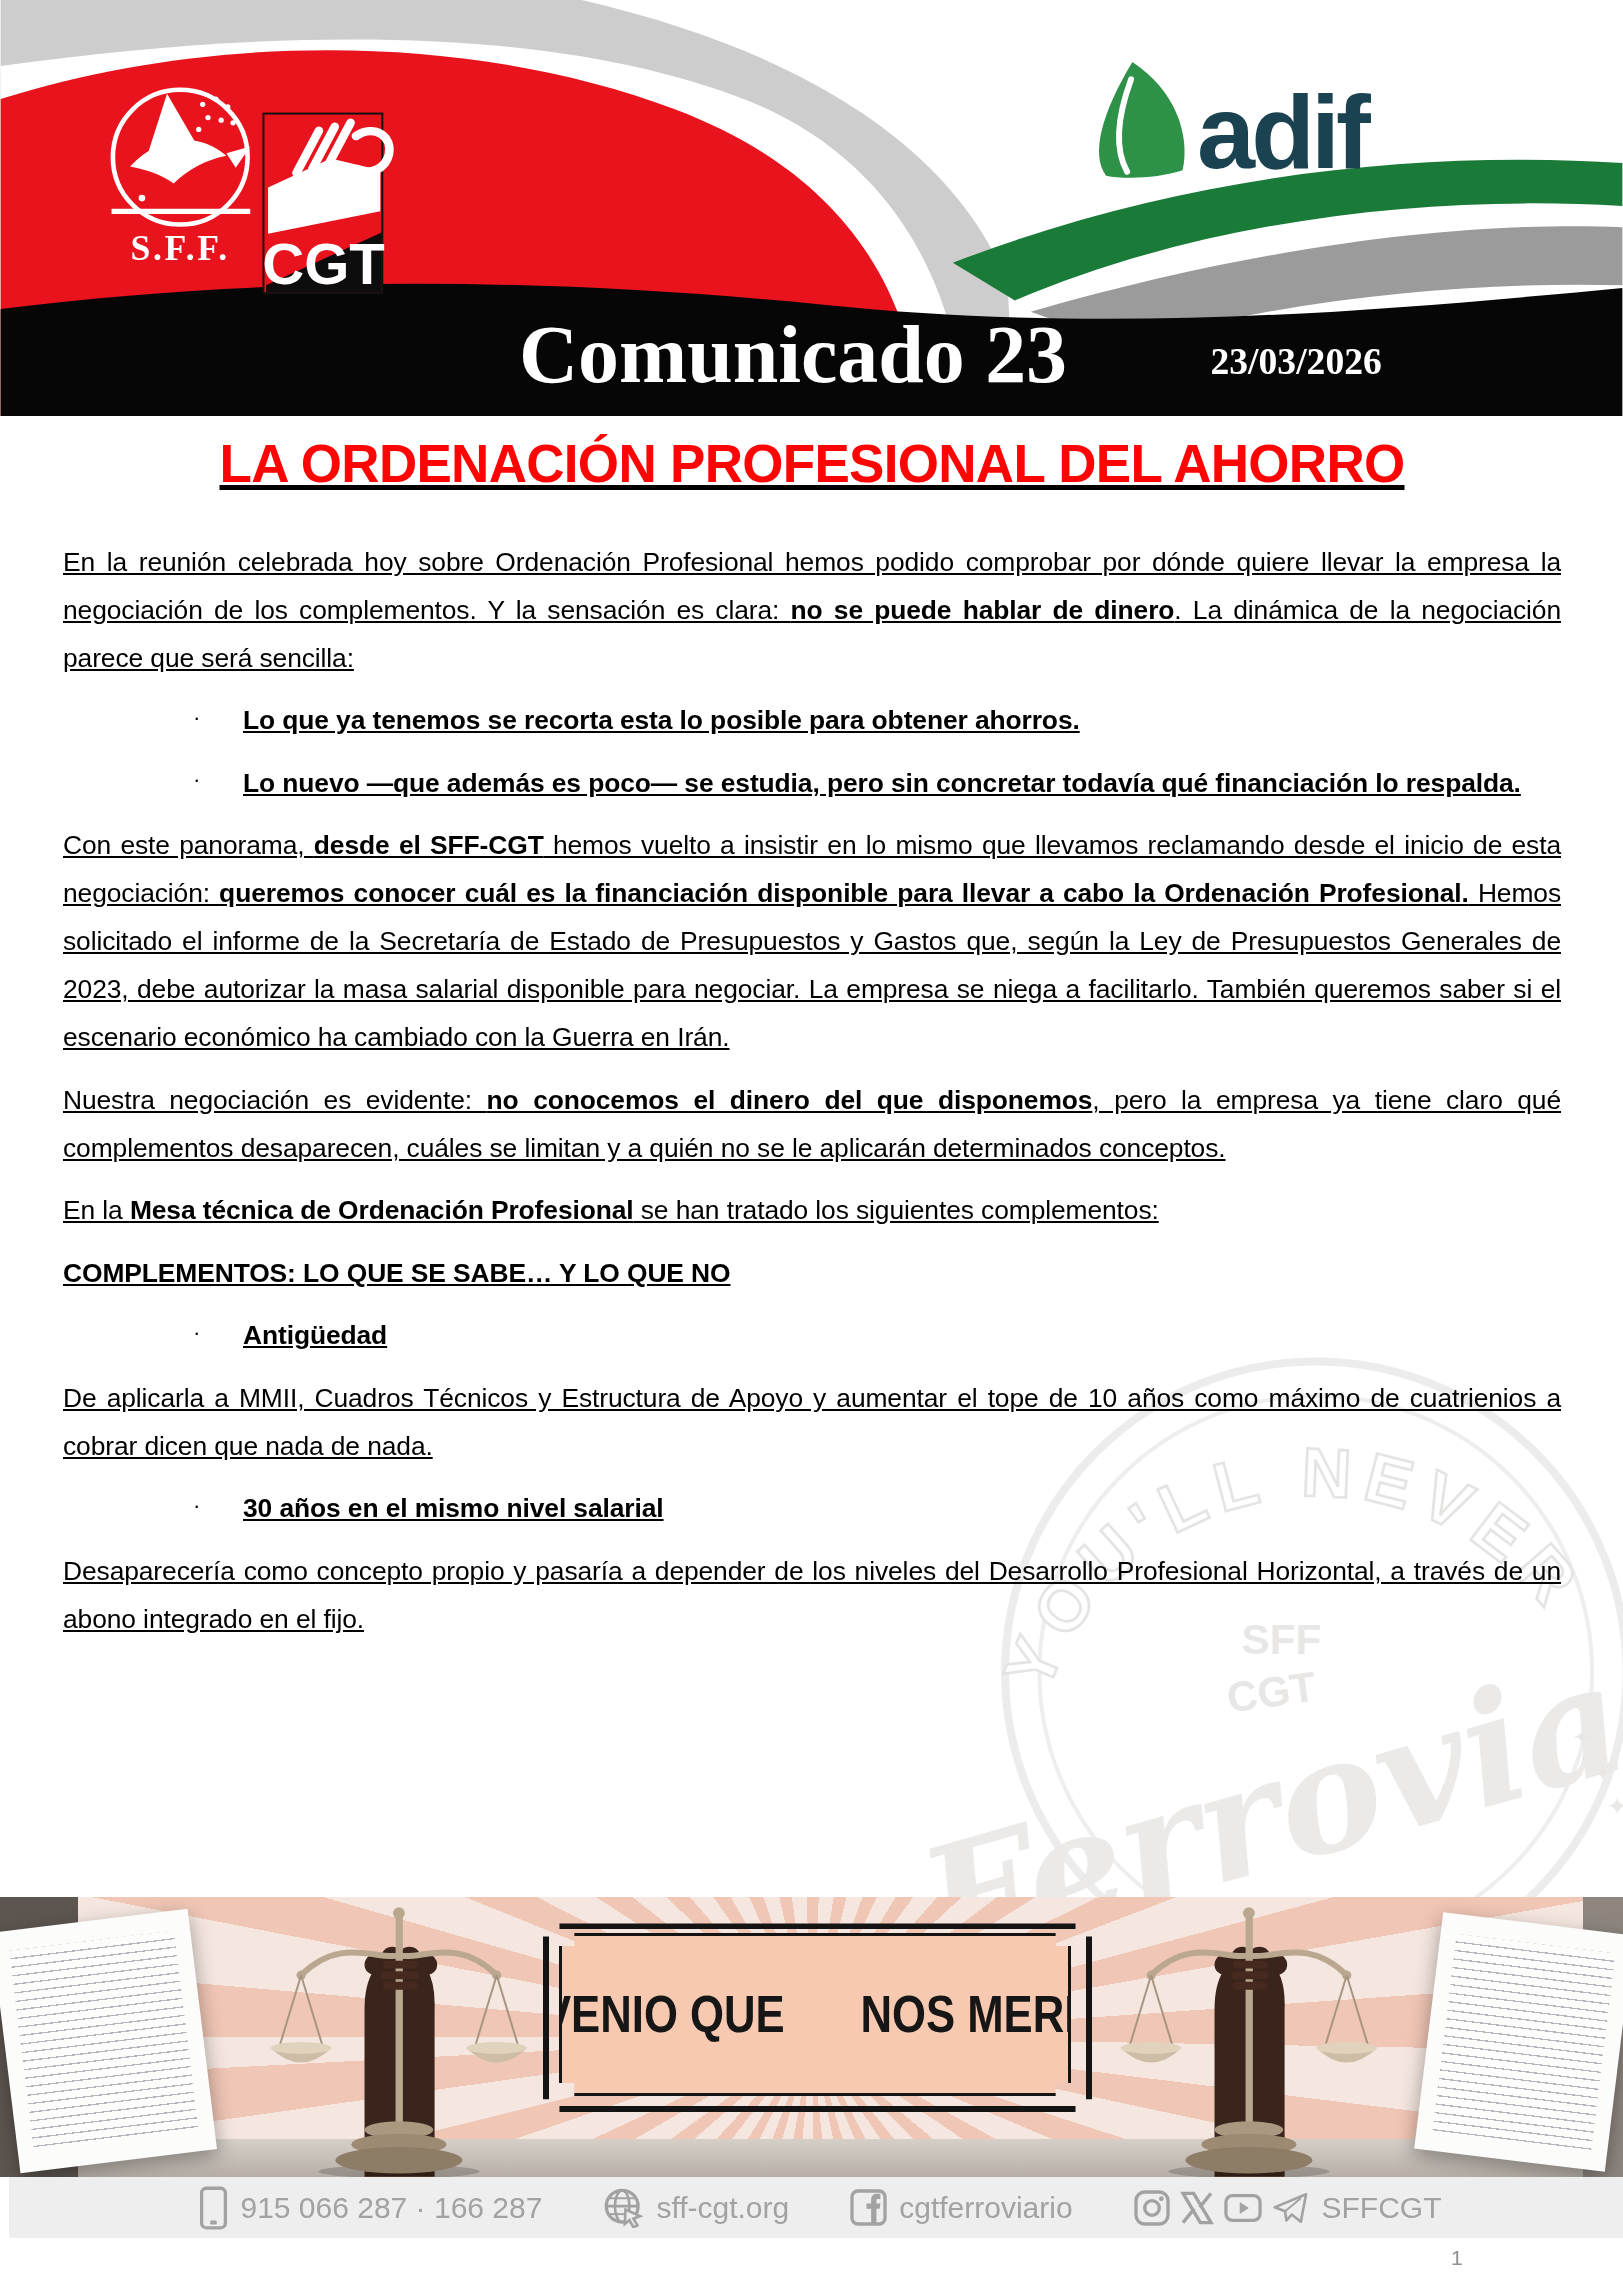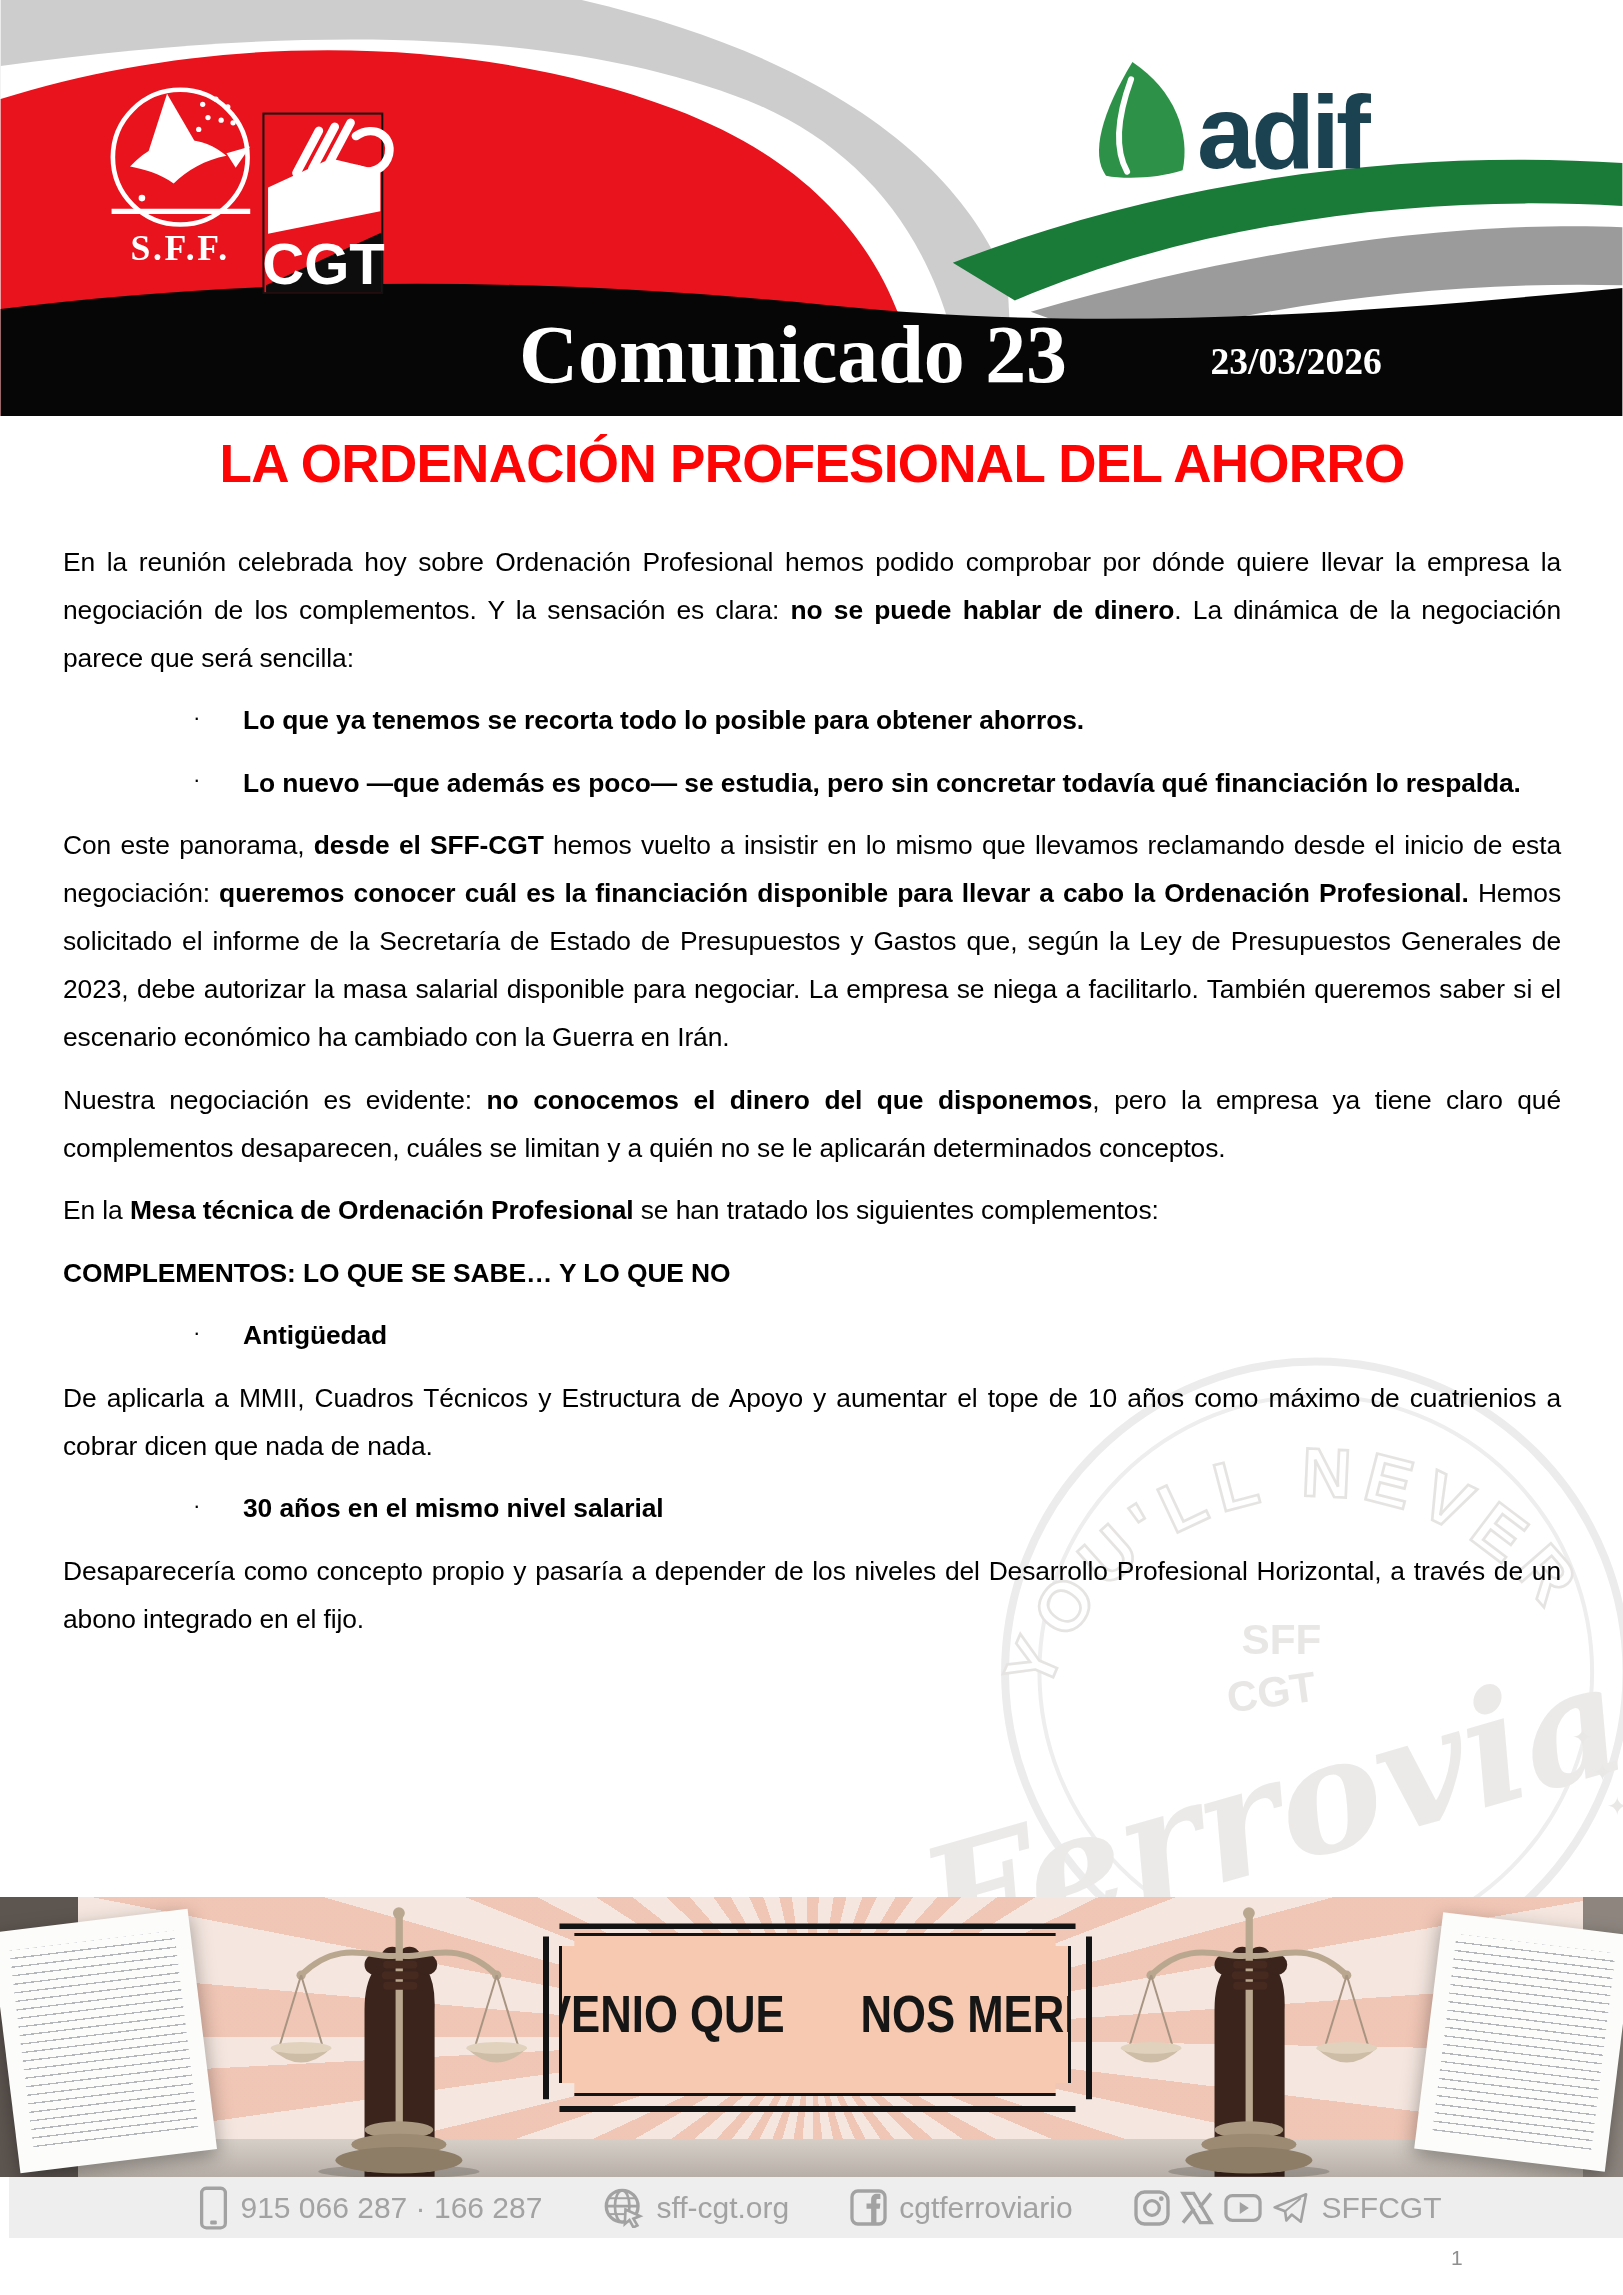--- a/index.html
+++ b/index.html
@@ -1,21 +1,21 @@
 <!DOCTYPE html>
 <html style="font-size:10.6px"><head>
 <meta charset="utf-8">
 <style>
   html,body{margin:0;padding:0;background:#ffffff;}
   .page{position:relative;width:1623px;height:2295px;background:#ffffff;overflow:hidden;
         font-family:"Liberation Sans",sans-serif;color:#000;}
   
   .header-art{position:absolute;top:0;left:0;width:1623px;height:416px;z-index:2;}
   
-  .content{position:absolute;top:423px;left:63px;width:1498px;z-index:2;}
+  .content{position:absolute;top:423px;left:63px;width:1498px;z-index:2;text-decoration:underline;}
   .doc-title{text-align:center;color:#fe0505;font-size:53px;font-weight:bold;
              letter-spacing:-0.7px;margin:9.3px 0 42px 0;line-height:1.2;white-space:nowrap;}
   .blk{font-size:26.4px;line-height:48px;text-align:justify;letter-spacing:-0.1px;margin:0 0 14.5px 0;}
   .blk .b{font-weight:bold;}
   .heading{font-weight:bold;text-align:left;}
   .bullet{padding-left:180px;position:relative;font-weight:bold;}
   .bullet .marker{position:absolute;left:130px;top:-2.6px;font-weight:normal;font-size:22.5px;}
   
   .watermark{position:absolute;left:853px;top:1315px;width:833px;height:668px;z-index:1;pointer-events:none;}
   
@@ -129,21 +129,21 @@
       <text x="1088" y="652">✦</text>
         <text x="1118" y="704">✦</text>
         <text x="1140" y="756">✦</text>
     </g>
   </svg>
 
   <div class="content">
     <div class="doc-title">LA ORDENACIÓN PROFESIONAL DEL AHORRO</div>
     <div id="doc-body">
         <div class="blk paragraph"><span>En la reunión celebrada hoy sobre Ordenación Profesional hemos podido comprobar por dónde quiere llevar la empresa la negociación de los complementos. Y la sensación es clara: </span><span class="b">no se puede hablar de dinero</span><span>. La dinámica de la negociación parece que será sencilla:</span></div>
-        <div class="blk bullet"><span class="marker">·</span><span class="b">Lo que ya tenemos se recorta todo lo posible para obtener ahorros.</span></div>
+        <div class="blk bullet"><span class="marker">·</span><span class="b">Lo que ya tenemos se recorta esta lo posible para obtener ahorros.</span></div>
         <div class="blk bullet"><span class="marker">·</span><span class="b">Lo nuevo —que además es poco— se estudia, pero sin concretar todavía qué financiación lo respalda.</span></div>
         <div class="blk paragraph"><span>Con este panorama, </span><span class="b">desde el SFF-CGT</span><span> hemos vuelto a insistir en lo mismo que llevamos reclamando desde el inicio de esta negociación: </span><span class="b">queremos conocer cuál es la financiación disponible para llevar a cabo la Ordenación Profesional.</span><span> Hemos solicitado el informe de la Secretaría de Estado de Presupuestos y Gastos que, según la Ley de Presupuestos Generales de 2023, debe autorizar la masa salarial disponible para negociar. La empresa se niega a facilitarlo. También queremos saber si el escenario económico ha cambiado con la Guerra en Irán.</span></div>
         <div class="blk paragraph"><span>Nuestra negociación es evidente: </span><span class="b">no conocemos el dinero del que disponemos</span><span>, pero la empresa ya tiene claro qué complementos desaparecen, cuáles se limitan y a quién no se le aplicarán determinados conceptos.</span></div>
         <div class="blk paragraph"><span>En la </span><span class="b">Mesa técnica de Ordenación Profesional</span><span> se han tratado los siguientes complementos:</span></div>
         <div class="blk heading"><span class="b">COMPLEMENTOS: LO QUE SE SABE… Y LO QUE NO</span></div>
         <div class="blk bullet"><span class="marker">·</span><span class="b">Antigüedad</span></div>
         <div class="blk paragraph"><span>De aplicarla a MMII, Cuadros Técnicos y Estructura de Apoyo y aumentar el tope de 10 años como máximo de cuatrienios a cobrar dicen que nada de nada.</span></div>
         <div class="blk bullet"><span class="marker">·</span><span class="b">30 años en el mismo nivel salarial</span></div>
         <div class="blk paragraph"><span>Desaparecería como concepto propio y pasaría a depender de los niveles del Desarrollo Profesional Horizontal, a través de un abono integrado en el fijo.</span></div>
       </div>

